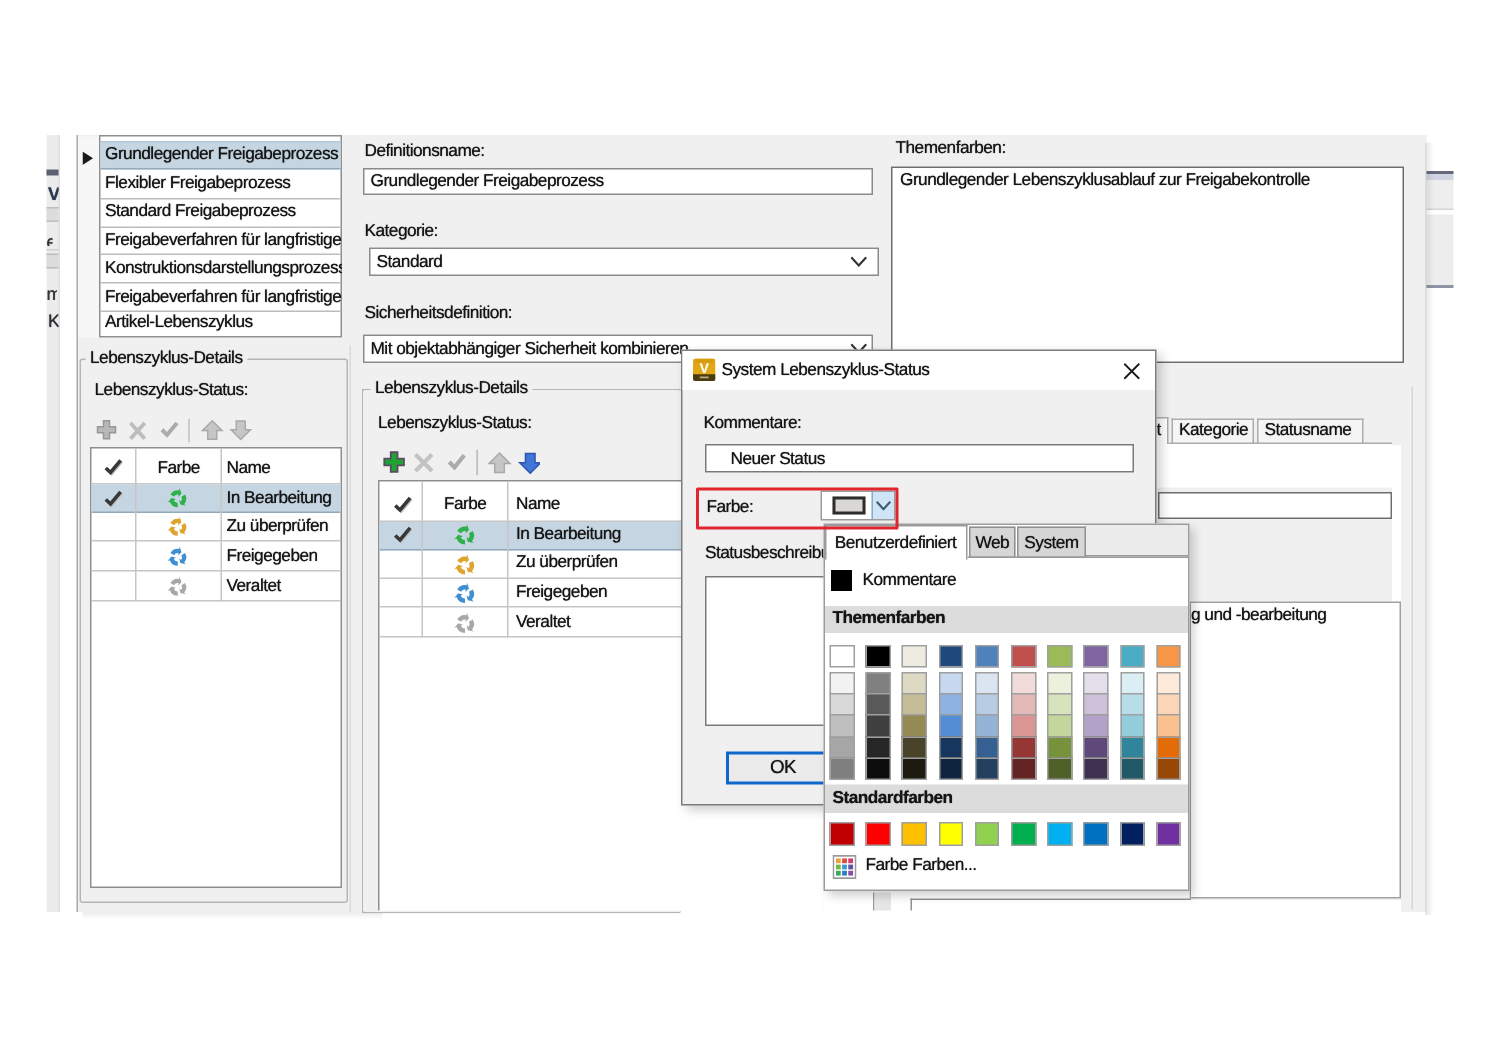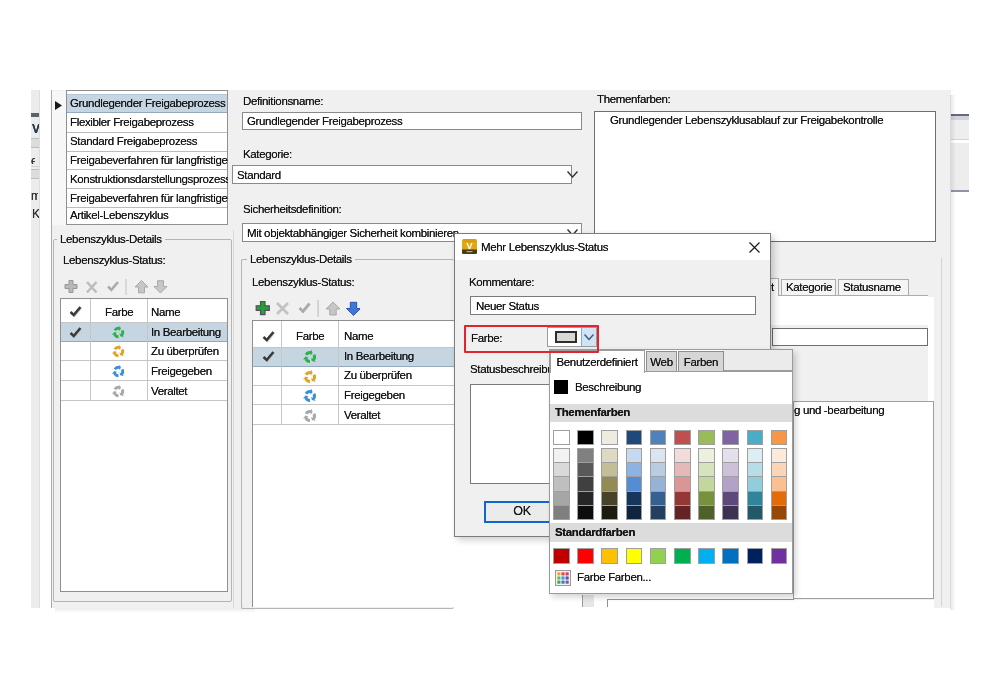--- a/index.html
+++ b/index.html
@@ -157,33 +157,33 @@
 <svg class="abs" style="left:302px;top:407.5px" width="16" height="16" viewBox="0 0 16 16">
     <use href="#cyc3" fill="#a8a8a8"></use>
   </svg>
 <div class="lbl" style="left:344px;top:404.5px;height:20px;line-height:20px">Veraltet</div>
 <div class="abs" style="left:281px;top:321px;width:1px;height:104px;background:#c6c6c6"></div>
 <div class="abs" style="left:338px;top:321px;width:1px;height:104px;background:#c6c6c6"></div>
 
 <div class="lbl" style="left:243px;top:95px">Definitionsname:</div>
 <div class="fld" style="left:242px;top:112px;width:340px;height:18px;line-height:17px;padding-left:4px">Grundlegender Freigabeprozess</div>
 <div class="lbl" style="left:243px;top:148px">Kategorie:</div>
-<div class="fld" style="left:232px;top:165px;width:340px;height:19px;line-height:18px;padding-left:4px">Standard</div>
+<div class="fld" style="left:246px;top:165px;width:340px;height:19px;line-height:18px;padding-left:4px">Standard</div>
 <svg class="abs" style="left:567px;top:171px" width="11" height="7">
     <path d="M0.5 0.5 L5.5 6 L10.5 0.5" fill="none" stroke="#333" stroke-width="1.4"></path>
   </svg>
 <div class="lbl" style="left:243px;top:203px">Sicherheitsdefinition:</div>
 <div class="fld" style="left:242px;top:223px;width:340px;height:19px;line-height:18px;padding-left:4px">Mit objektabhängiger Sicherheit kombinieren</div>
 <svg class="abs" style="left:567px;top:229px" width="11" height="7">
     <path d="M0.5 0.5 L5.5 6 L10.5 0.5" fill="none" stroke="#333" stroke-width="1.4"></path>
   </svg>
 
 <div class="lbl" style="left:597px;top:93px">Themenfarben:</div>
 <div class="fld" style="left:594px;top:111px;width:342px;height:131px;border-color:#6e6e6e">
-    <div style="padding:2px 15px">Grundlegender Lebenszyklusablauf zur Freigabekontrolle</div>
+    <div style="padding:2px 5px">Grundlegender Lebenszyklusablauf zur Freigabekontrolle</div>
   </div>
 
 <div class="abs" style="left:771px;top:296px;width:157px;height:29px;background:#fff"></div>
 <div class="abs" style="left:758px;top:278px;width:21px;height:18px;background:#fff;border:1px solid #acacac;border-bottom:none;box-sizing:border-box"></div>
 <div class="lbl" style="left:771px;top:281px">t</div>
 <div class="abs" style="left:781px;top:279px;width:55px;height:17px;background:#f5f5f5;border:1px solid #acacac;border-bottom:none;box-sizing:border-box"></div>
 <div class="lbl" style="left:786px;top:281px">Kategorie</div>
 <div class="abs" style="left:838px;top:279px;width:71px;height:17px;background:#f5f5f5;border:1px solid #acacac;border-bottom:none;box-sizing:border-box"></div>
 <div class="lbl" style="left:843px;top:281px">Statusname</div>
 <div class="abs" style="left:779px;top:295px;width:149px;height:1px;background:#acacac"></div>
@@ -203,46 +203,46 @@
 
 <div class="abs" style="left:454px;top:233px;width:317px;height:304px;background:#f0f0f0;border:1px solid #7c7c7c;box-shadow:3px 3px 7px rgba(0,0,0,0.20);box-sizing:border-box"></div>
 <div class="abs" style="left:455px;top:234px;width:315px;height:26px;background:#fff"></div>
 <svg class="abs" style="left:461.5px;top:238.5px" width="15" height="15" viewBox="0 0 15 15">
   <rect x="0" y="0" width="15" height="15" rx="1.5" fill="#e2a714"></rect>
   <rect x="1.5" y="0" width="12" height="3" fill="#d89c10"></rect>
   <path d="M0 10.5 h15 v3 a1.5 1.5 0 0 1 -1.5 1.5 h-12 a1.5 1.5 0 0 1 -1.5 -1.5 Z" fill="#4a3b12"></path>
   <rect x="4.5" y="12" width="6" height="1.2" fill="#b8a97e"></rect>
   <text x="7.5" y="9.6" font-size="9.5" font-weight="bold" fill="#fff" text-anchor="middle" font-family="Liberation Sans">V</text>
 </svg>
-<div class="lbl" style="left:481px;top:240px;height:14px;line-height:14px">Mehr Lebenszyklus-Status</div>
+<div class="lbl" style="left:481px;top:240px;height:14px;line-height:14px">System Lebenszyklus-Status</div>
 <svg class="abs" style="left:749px;top:242px" width="11" height="11">
     <path d="M0.5 0.5 L10.5 10.5 M10.5 0.5 L0.5 10.5" stroke="#1a1a1a" stroke-width="1.2"></path>
   </svg>
 <div class="lbl" style="left:469px;top:276px">Kommentare:</div>
-<div class="fld" style="left:470px;top:296px;width:286px;height:19px;line-height:18px;padding-left:5px;border-color:#7a7a7a">Neuer Status</div>
+<div class="fld" style="left:470px;top:296px;width:286px;height:19px;line-height:18px;padding-left:16px;border-color:#7a7a7a">Neuer Status</div>
 <div class="lbl" style="left:471px;top:332px">Farbe:</div>
 <div class="abs" style="left:547px;top:327px;width:50px;height:20px;background:#fff;border:1px solid #9a9a9a;box-sizing:border-box"></div>
 <div class="abs" style="left:555px;top:331px;width:22px;height:12px;background:#d9d8d4;border:2px solid #2e2e2e;box-sizing:border-box"></div>
 <div class="abs" style="left:581px;top:328px;width:15px;height:18px;background:#cfe4f7;border-left:1px solid #83aed2;box-sizing:border-box"></div>
 <svg class="abs" style="left:584px;top:334px" width="10" height="7">
     <path d="M0.5 0.5 L5 5.5 L9.5 0.5" fill="none" stroke="#3d5a6e" stroke-width="1.4"></path>
   </svg>
 <div class="abs" style="left:463.5px;top:324.5px;width:135.5px;height:28px;border:2.5px solid #e2242e;border-radius:1px;box-sizing:border-box;z-index:6"></div>
 <div class="lbl" style="left:470px;top:363px">Statusbeschreibung:</div>
 <div class="abs" style="left:470px;top:384px;width:285px;height:100px;background:#fff;border:1px solid #7a7a7a;box-sizing:border-box"></div>
 <div class="abs" style="left:484px;top:501px;width:76px;height:22px;background:#ebebeb;border:2px solid #1166cc;box-sizing:border-box;text-align:center;font-size:12.5px;letter-spacing:-0.35px;line-height:17.5px;color:#141414;text-shadow:0 0 0.6px rgba(17,17,17,0.85)">OK</div>
 
 <div class="abs" style="left:549px;top:349px;width:244px;height:244.5px;background:#fff;border:1px solid #9b9b9b;box-shadow:3px 3px 6px rgba(0,0,0,0.18);box-sizing:border-box"></div>
 <div class="abs" style="left:723px;top:350px;width:69px;height:21px;background:#ebebeb;border-bottom:1px solid #9b9b9b;box-sizing:border-box"></div>
 <div class="abs" style="left:646px;top:350.5px;width:31px;height:21px;background:#d6d6d6;border:1px solid #8f8f8f;box-sizing:border-box;font-size:11.5px;letter-spacing:-0.35px;color:#141414;text-align:center;line-height:20px;text-shadow:0 0 0.6px rgba(17,17,17,0.85)">Web</div>
-<div class="abs" style="left:678px;top:350.5px;width:46px;height:21px;background:#d6d6d6;border:1px solid #8f8f8f;box-sizing:border-box;font-size:11.5px;letter-spacing:-0.35px;color:#141414;text-align:center;line-height:20px;text-shadow:0 0 0.6px rgba(17,17,17,0.85)">Farben</div>
+<div class="abs" style="left:678px;top:350.5px;width:46px;height:21px;background:#d6d6d6;border:1px solid #8f8f8f;box-sizing:border-box;font-size:11.5px;letter-spacing:-0.35px;color:#141414;text-align:center;line-height:20px;text-shadow:0 0 0.6px rgba(17,17,17,0.85)">System</div>
 <div class="abs" style="left:645px;top:370.5px;width:147px;height:1px;background:#9b9b9b"></div>
 <div class="abs" style="left:549.5px;top:349.5px;width:95px;height:23px;background:#fff;border:1px solid #9b9b9b;border-bottom:none;box-sizing:border-box;font-size:11.5px;letter-spacing:-0.35px;color:#141414;text-align:center;line-height:22px;text-shadow:0 0 0.6px rgba(17,17,17,0.85)">Benutzerdefiniert</div>
 <div class="abs" style="left:554px;top:380px;width:14px;height:14px;background:#000"></div>
-<div class="lbl" style="left:575px;top:381px">Beschreibung</div>
+<div class="lbl" style="left:575px;top:381px">Kommentare</div>
 <div class="abs" style="left:550px;top:403.5px;width:242px;height:18px;background:#dcdcdc"></div>
 <div class="lbl" style="left:555px;top:403px;height:18px;line-height:18px;font-weight:bold">Themenfarben</div>
 <div id="grid1" class="abs" style="left:0;top:0">
     <div class="abs" style="left:553.0px;top:429.5px;width:16.5px;height:15.5px;background:#FFFFFF;border:1px solid #9f9f9f;box-sizing:border-box"></div>
     <div class="abs" style="left:553.0px;top:447.5px;width:16.5px;height:15.4px;background:#F2F2F2;border:1px solid #9f9f9f;box-sizing:border-box"></div>
     <div class="abs" style="left:553.0px;top:461.9px;width:16.5px;height:15.4px;background:#D9D9D9;border:1px solid #9f9f9f;box-sizing:border-box"></div>
     <div class="abs" style="left:553.0px;top:476.3px;width:16.5px;height:15.4px;background:#BFBFBF;border:1px solid #9f9f9f;box-sizing:border-box"></div>
     <div class="abs" style="left:553.0px;top:490.7px;width:16.5px;height:15.4px;background:#A6A6A6;border:1px solid #9f9f9f;box-sizing:border-box"></div>
     <div class="abs" style="left:553.0px;top:505.1px;width:16.5px;height:15.4px;background:#7F7F7F;border:1px solid #9f9f9f;box-sizing:border-box"></div>
     <div class="abs" style="left:553.0px;top:547.5px;width:16.5px;height:16px;background:#C00000;border:1px solid #9f9f9f;box-sizing:border-box"></div>

